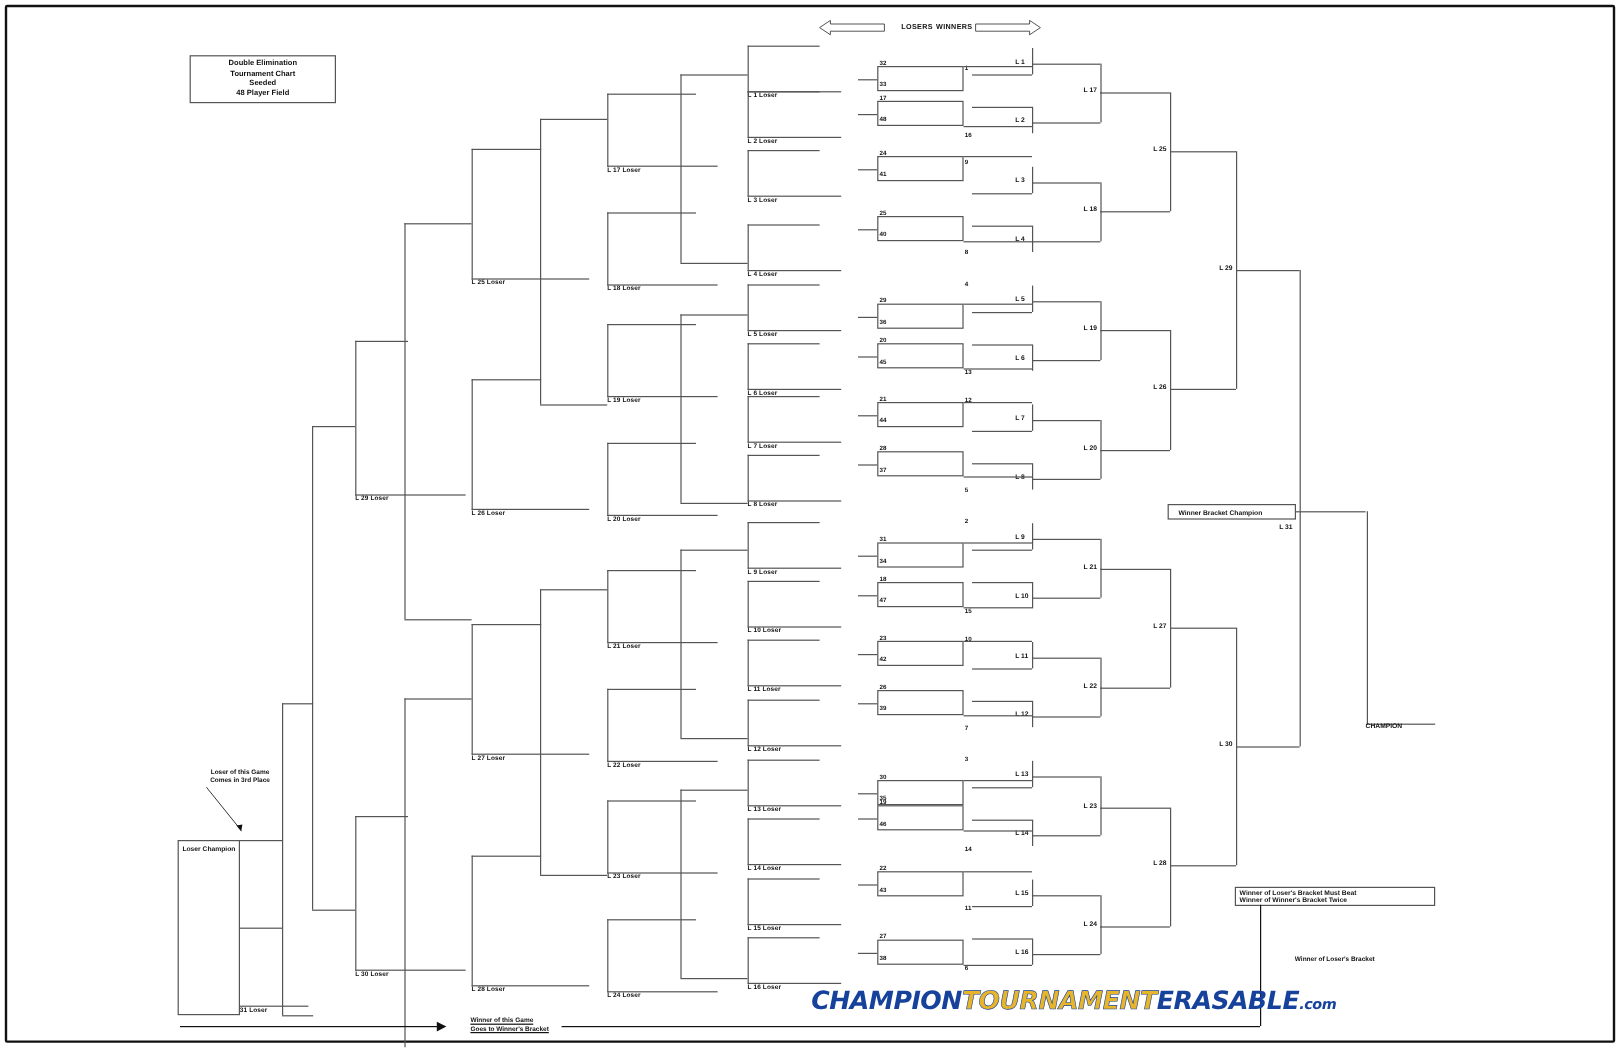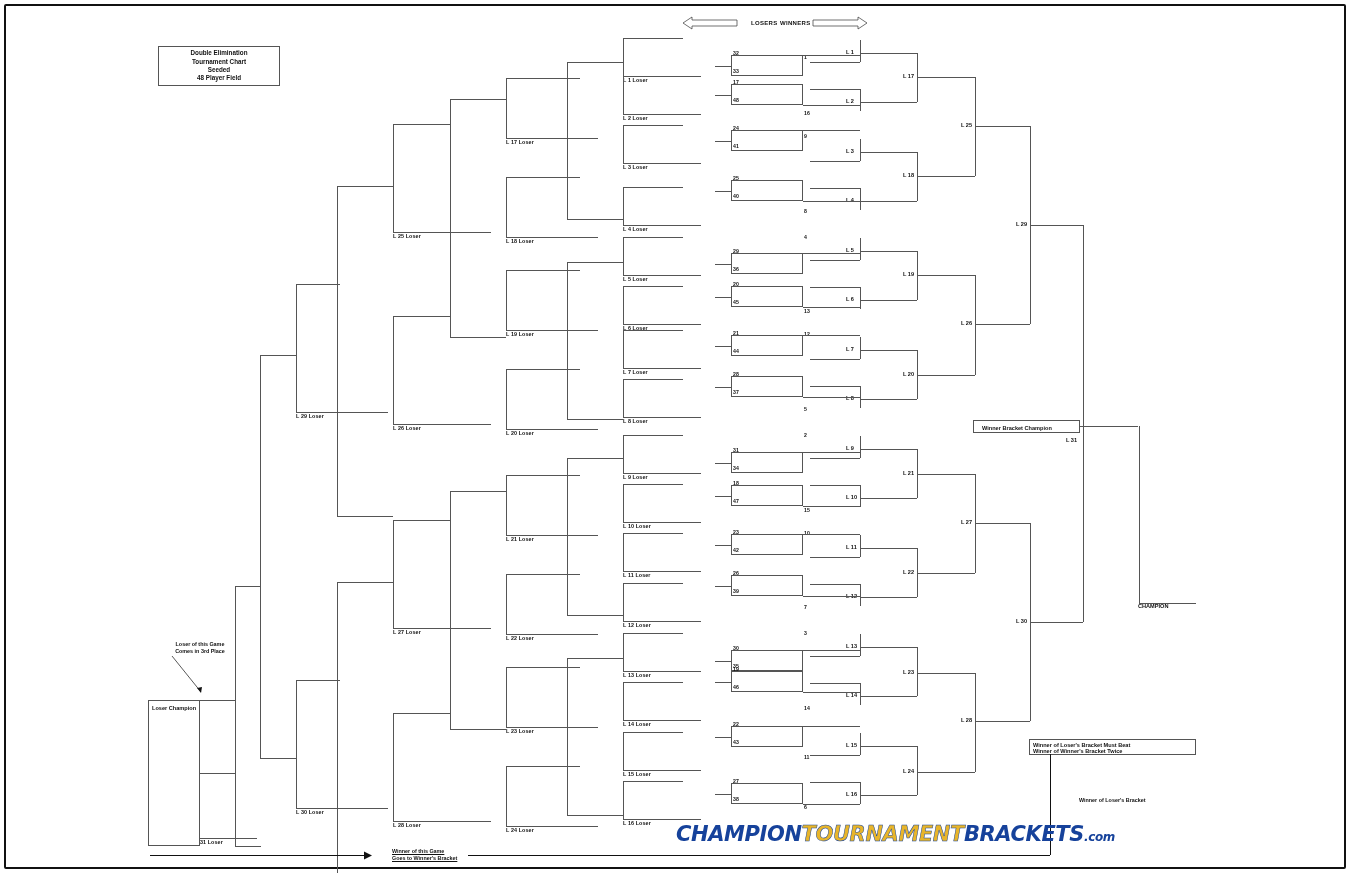--- a/index.html
+++ b/index.html
@@ -472,15 +472,15 @@
   </div>
 
   <div class="arrowline" style="left:150px;top:855px;width:216px;"></div>
   <svg style="position:absolute;left:362px;top:850px;" width="12" height="11">
     <polygon points="10,5.5 2,1.5 2,9.5" fill="#111"></polygon>
   </svg>
   <div class="arrowline" style="left:468px;top:855px;width:582px;"></div>
   <div class="ln lnv" style="left:1050px;top:754px;height:101px;background:#111;"></div>
 
   <div id="logo">
-    <span class="b">CHAMPION</span><span class="y">TOURNAMENT</span><span class="b">BRACKETS</span><span class="b dot">.com</span>
+    <span class="b">CHAMPION</span><span class="y">TOURNAMENT</span><span class="b">ERASABLE</span><span class="b dot">.com</span>
   </div>
 </div>
 
 </body></html>

